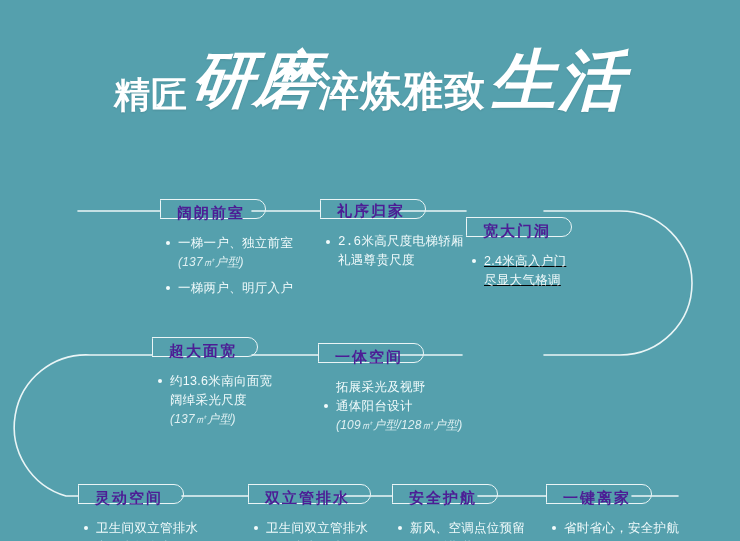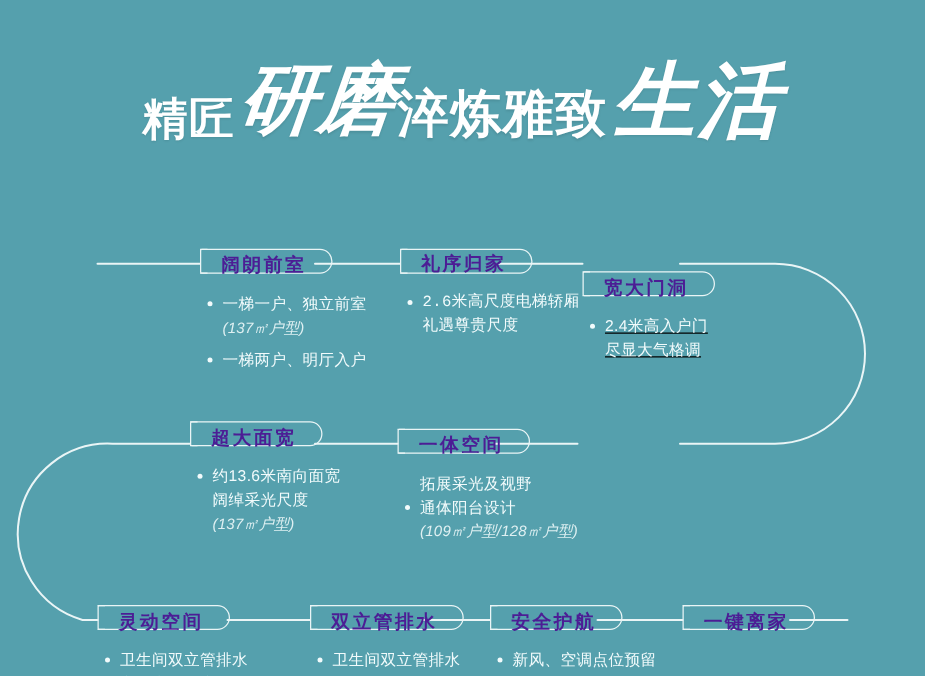--- a/index.html
+++ b/index.html
@@ -274,15 +274,20 @@
     <div class="bullets">
       <div class="bullet-group">
         <div class="bullet-line lead">新风、空调点位预留</div>
         <div class="bullet-line">便于后期装修</div>
       </div>
     </div>
   </div>
 
   <div class="feature" style="left:546px; top:484px;">
     <div class="chip">一键离家</div>
+    <div class="bullets">
+      <div class="bullet-group">
+        <div class="bullet-line lead">省时省心，安全护航</div>
+      </div>
+    </div>
   </div>
 
 </div>
 
 </body></html>

